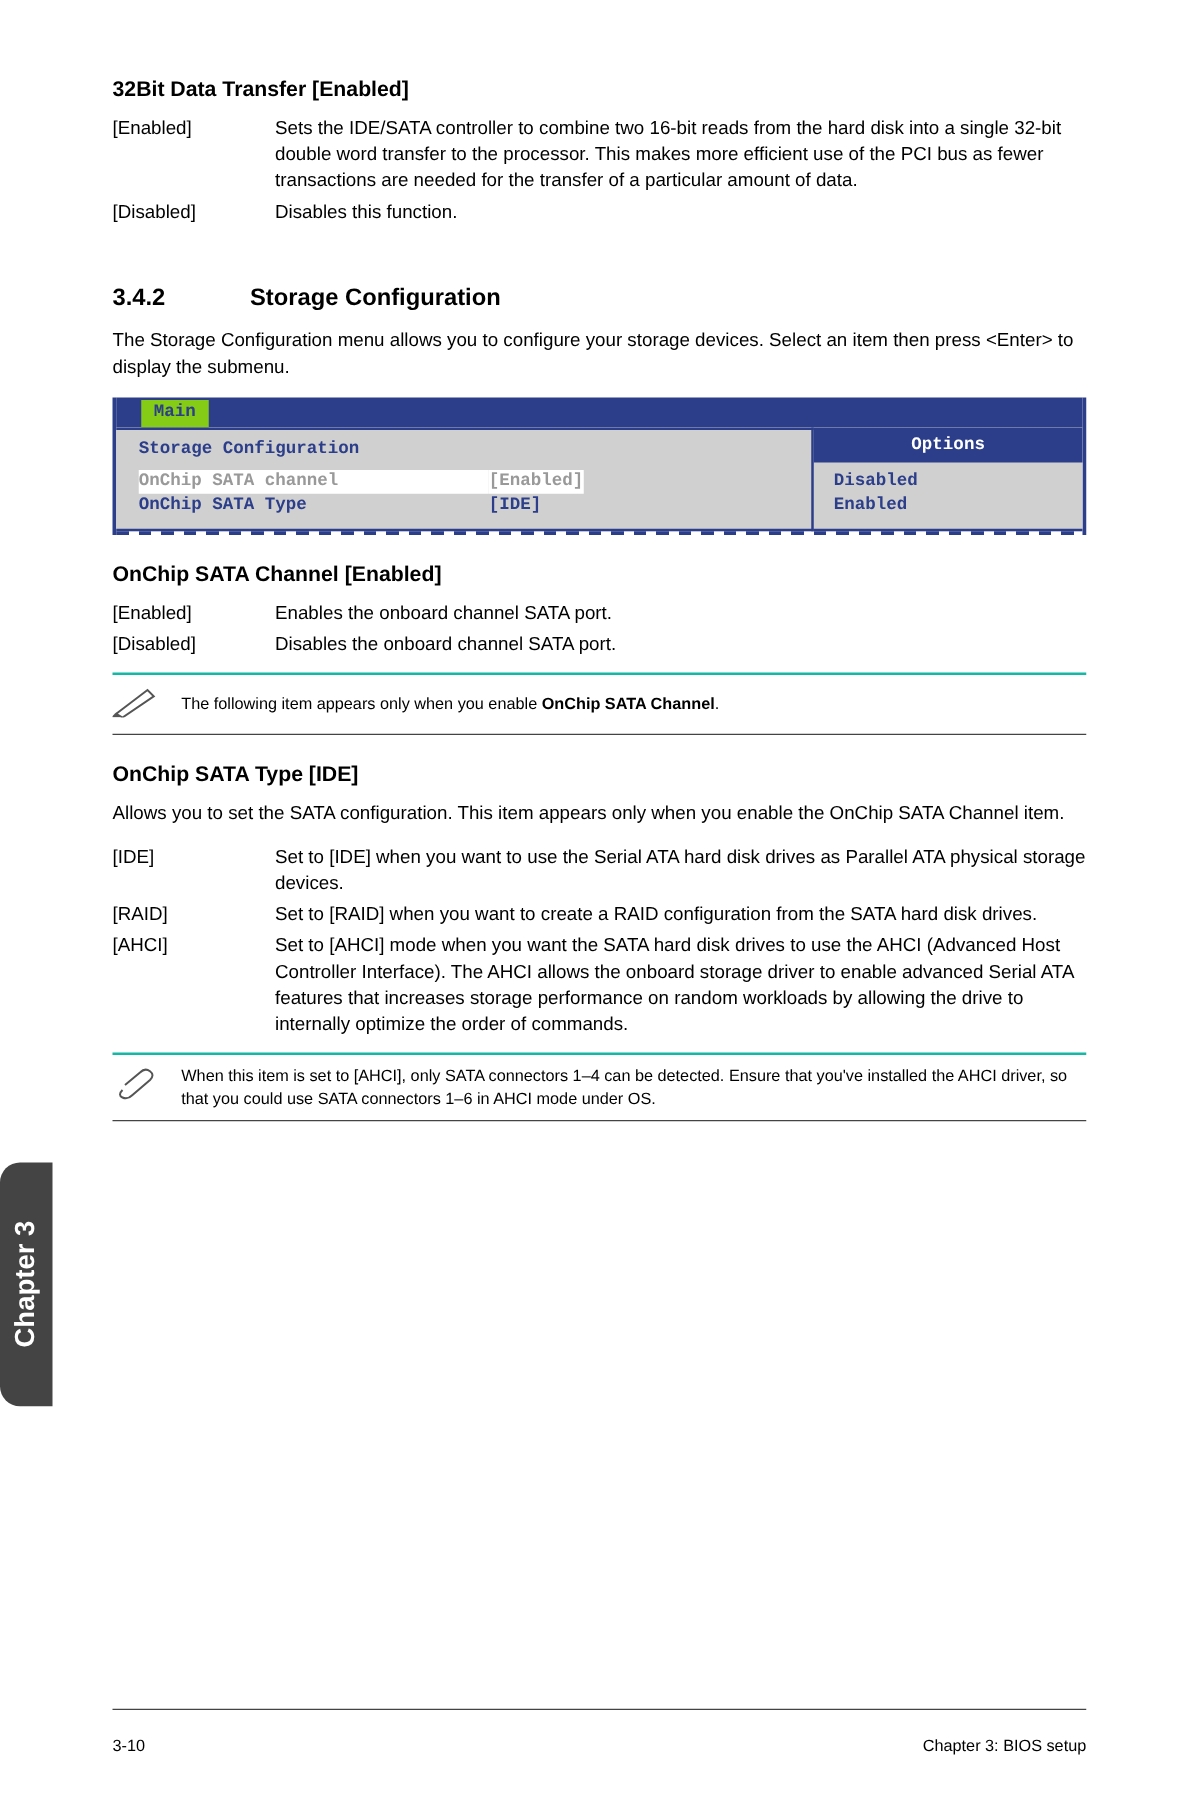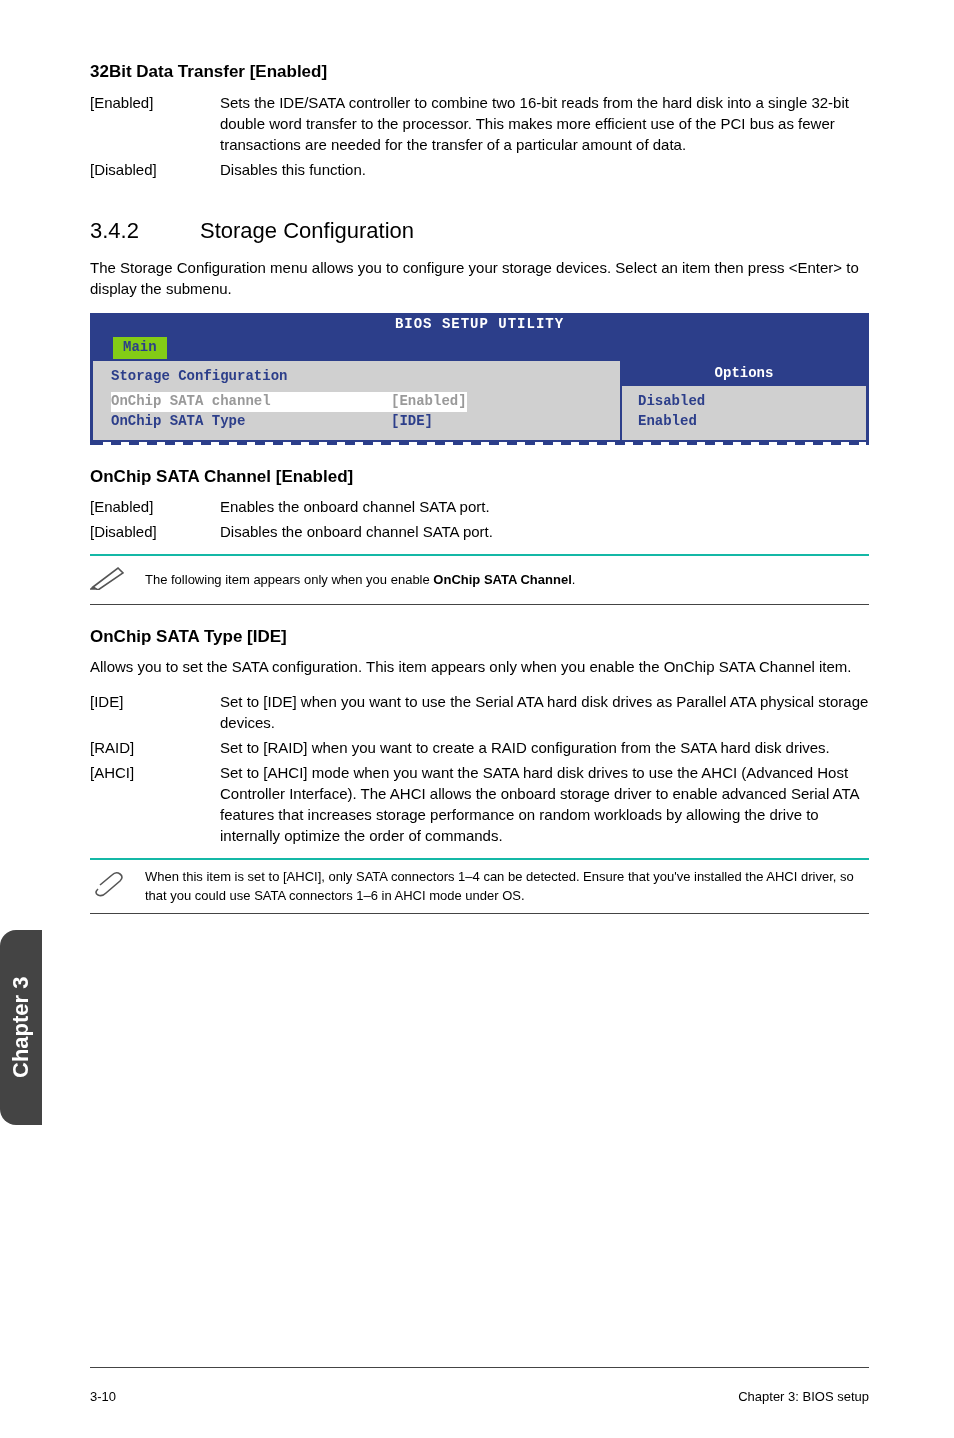--- a/index.html
+++ b/index.html
@@ -16,23 +16,23 @@
     min-height: 1438px;
     padding: 60px 85px 40px 90px;
     position: relative;
   }
   h4.heading {
     font-size: 17px;
     font-weight: bold;
     margin: 0 0 8px 0;
   }
   h3.section {
-    font-size: 22px;
-    font-weight: normal;
-    margin: 6px 0 10px 0;
+    font-size: 19px;
+    font-weight: bold;
+    margin: 16px 0 10px 0;
   }
   .sec-num { display: inline-block; width: 110px; }
   .def-row { display: flex; margin-bottom: 4px; }
   .def-term { width: 130px; flex-shrink: 0; }
   .def-body { flex: 1; }
   p.para { margin: 0 0 14px 0; }
 
   .bios-box {
     border-left: 3px solid #2c3e8a;
     border-right: 3px solid #2c3e8a;
@@ -69,21 +69,21 @@
   }
   .bios-left {
     flex: 1;
     border: 2px solid #2c3e8a;
     border-left: none;
     padding: 6px 18px 8px 18px;
     color: #2c3e8a;
     font-weight: bold;
   }
   .bios-right {
-    width: 244px;
+    width: 215px;
     border: 2px solid #2c3e8a;
     border-left: none;
     border-right: none;
     padding: 0;
   }
   .bios-right-head {
     background: #2c3e8a;
     color: #fff;
     text-align: center;
     padding: 3px 0;
@@ -162,21 +162,20 @@
   </div>
 
   <div style="height:26px"></div>
 
   <h3 class="section">
     <span class="sec-num">3.4.2</span><span>Storage Configuration</span>
   </h3>
   <p class="para">The Storage Configuration menu allows you to configure your storage devices. Select an item then press &lt;Enter&gt; to display the submenu.</p>
 
   <div class="bios-box">
-    <div class="bios-header">BIOS SETUP UTILITY</div>
     <div class="bios-tab-row">
       <span class="bios-tab">Main</span>
     </div>
     <div class="bios-body">
       <div class="bios-left">
         <div style="margin-bottom:6px">Storage Configuration</div>
         <div class="bios-row sel-row">
           <span class="bios-label" style="background:#fff;color:#999;">OnChip SATA channel</span>
           <span class="bios-val" style="background:#fff;color:#999;">[Enabled]</span>
         </div>

